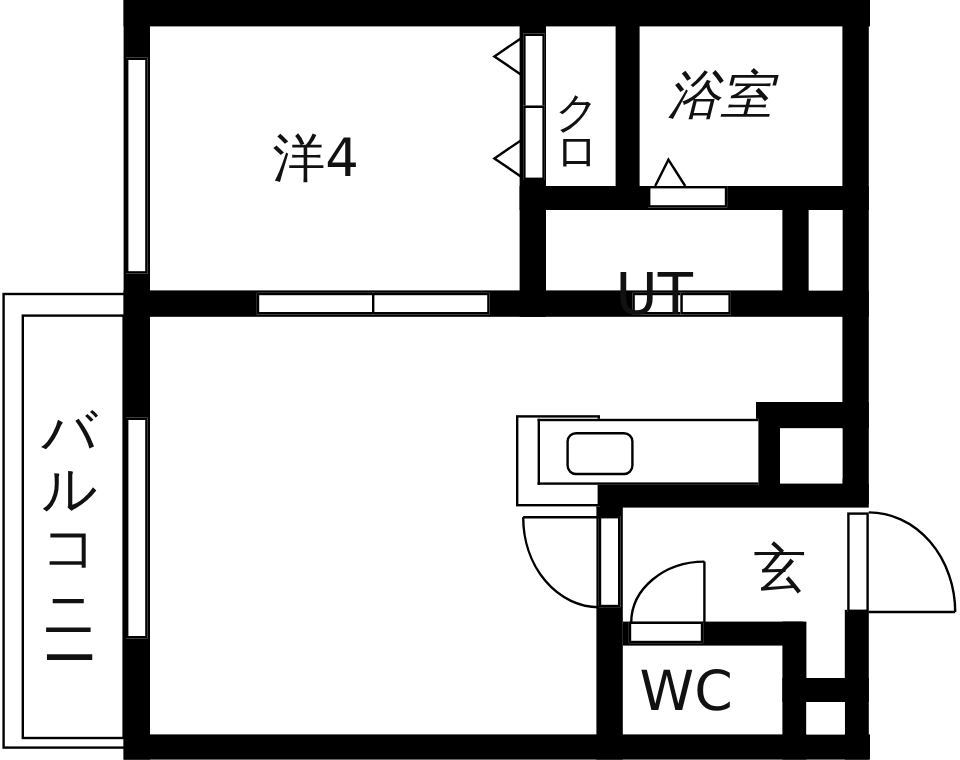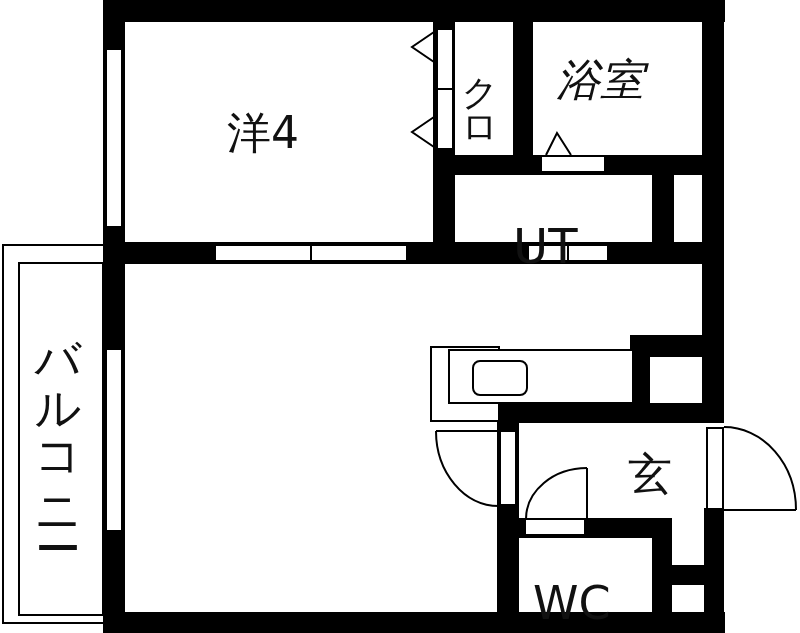--- a/index.html
+++ b/index.html
@@ -82,14 +82,14 @@
       <line x1="724" y1="510" x2="796" y2="510"></line>
       <path d="M724,427 A72,83 0 0 1 796,510"></path>
     </g>
   </svg>
 
   <div class="lbl" style="left:227px;top:111px;font-size:44px;">洋4</div>
   <div class="lbl" style="left:462px;top:52px;font-size:36px;writing-mode:vertical-rl;text-orientation:upright;">クロ</div>
   <div class="lbl" style="left:556px;top:58px;font-size:44px;font-style:italic;">浴室</div>
   <div class="lbl" style="left:513px;top:183px;font-size:48px;margin-top:39px;">UT</div>
   <div class="lbl" style="left:628px;top:452px;font-size:44px;">玄</div>
-  <div class="lbl" style="left:533px;top:553px;font-size:46px;margin-top:27px;">WC</div>
+  <div class="lbl" style="left:533px;top:553px;font-size:46px;">WC</div>
 </div>
 
 </body></html>

